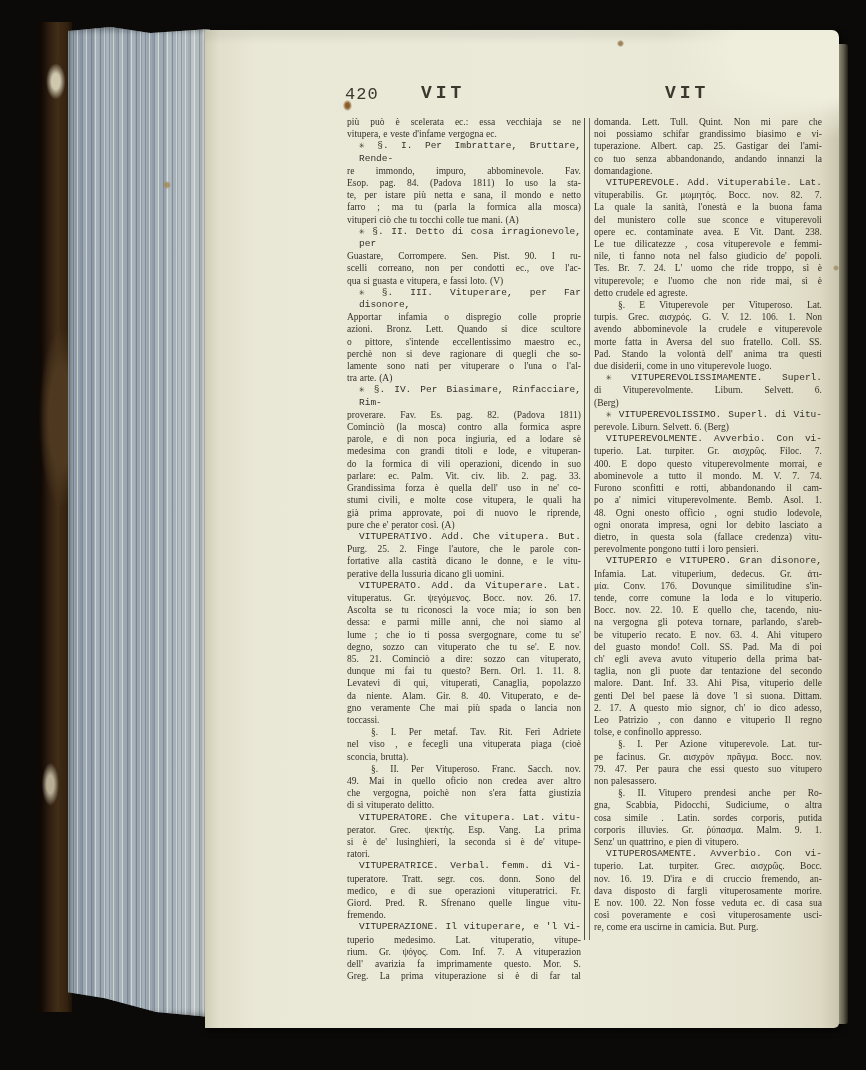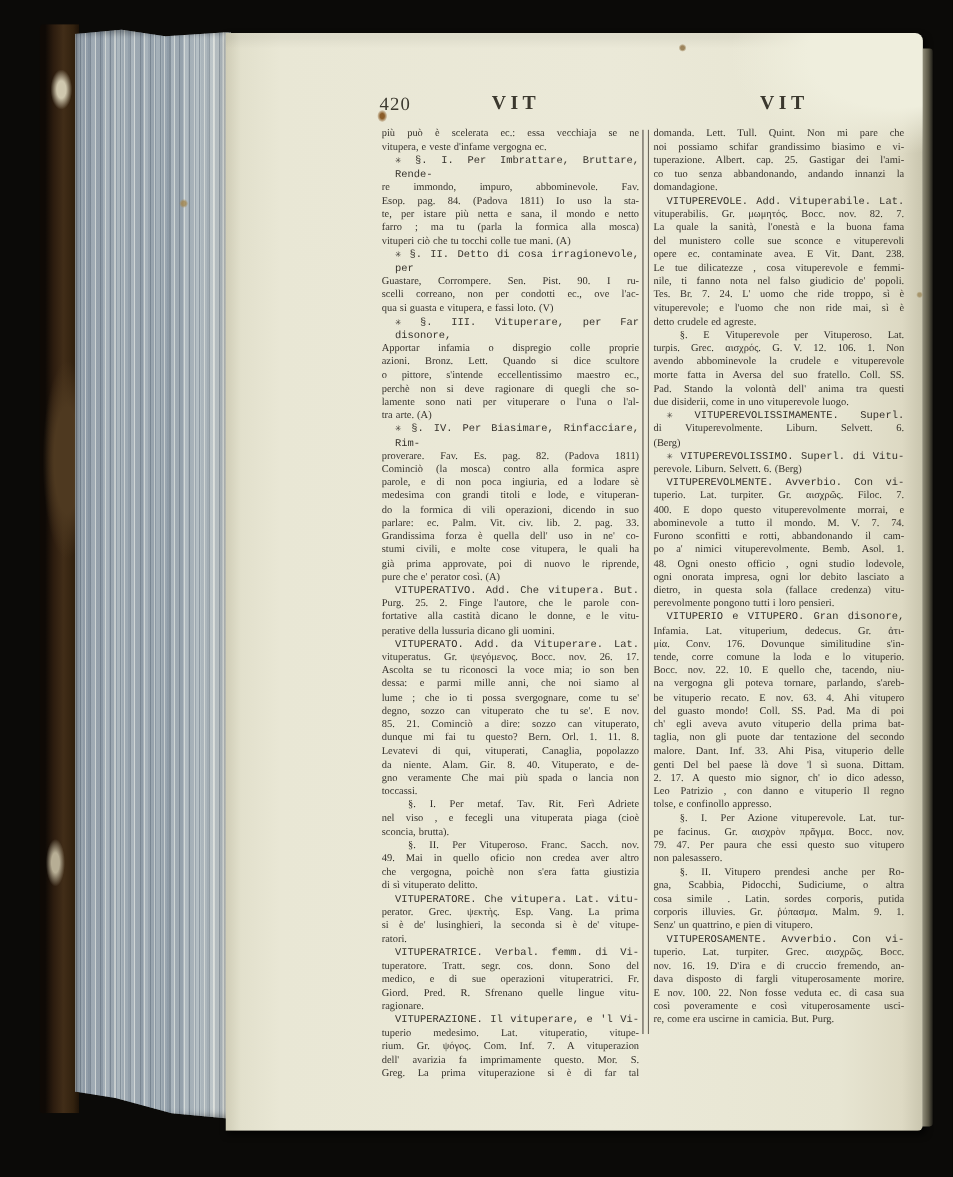--- a/index.html
+++ b/index.html
@@ -29,23 +29,23 @@
       radial-gradient(ellipse 200px 120px at 96% 2%, #efeedd 0 40%, rgba(239,238,221,0) 75%),
       linear-gradient(180deg, rgba(0,0,0,.05) 0 4px, rgba(0,0,0,0) 14px),
       linear-gradient(90deg,#cfccb6 0,#e2e0cc 14px,#e9e7d5 50px,#ebe9d8 55%,#e7e5d2 88%,#ddd9c3 97%,#c9c5ae 100%);
     box-shadow:2px 3px 6px rgba(0,0,0,.6);}
 
   
   .edge-strip{position:absolute;left:839px;top:44px;width:9px;height:980px;border-radius:0 3px 3px 0;
     background:linear-gradient(90deg,#a5a18a,#6b6753 55%,#23211a 100%);
     opacity:.85;}
 
-  .folio{position:absolute;color:#3b382e;}
+  .folio{position:absolute;color:#3b382e;font-family:Liberation Mono, monospace;}
   .page-number{left:140px;top:55px;font-size:17px;letter-spacing:1px;}
-  .head{font-size:18px;font-weight:bold;letter-spacing:4px;text-align:center;}
+  .head{font-size:18px;font-weight:bold;letter-spacing:4px;text-align:left;}
   .head.left{left:216px;top:53px;width:96px;}
   .head.right{left:460px;top:53px;width:96px;}
 
   .col{position:absolute;top:86px;overflow:hidden;}
   .col-left{left:142px;width:234px;}
   .col-right{left:389px;width:228px;}
   .rule{position:absolute;top:88px;height:822px;width:1px;background:#514d44;}
   .rule.r1{left:379px;}
   .rule.r2{left:384px;background:#6e6a5e;}
 
@@ -131,21 +131,21 @@
         <div class="line">che vergogna, poichè non s'era fatta giustizia</div>
         <div class="line para-end">di sì vituperato delitto.</div>
         <div class="line ind1">VITUPERATORE. Che vitupera. Lat. vitu-</div>
         <div class="line">perator. Grec. ψεκτὴς. Esp. Vang. La prima</div>
         <div class="line">si è de' lusinghieri, la seconda si è de' vitupe-</div>
         <div class="line para-end">ratori.</div>
         <div class="line ind1">VITUPERATRICE. Verbal. femm. di Vi-</div>
         <div class="line">tuperatore. Tratt. segr. cos. donn. Sono del</div>
         <div class="line">medico, e di sue operazioni vituperatrici. Fr.</div>
         <div class="line">Giord. Pred. R. Sfrenano quelle lingue vitu-</div>
-        <div class="line para-end">ragionare.</div>
+        <div class="line para-end">fremendo.</div>
         <div class="line ind1">VITUPERAZIONE. Il vituperare, e 'l Vi-</div>
         <div class="line">tuperio medesimo. Lat. vituperatio, vitupe-</div>
         <div class="line">rium. Gr. ψόγος. Com. Inf. 7. A vituperazion</div>
         <div class="line">dell' avarizia fa imprimamente questo. Mor. S.</div>
         <div class="line">Greg. La prima vituperazione si è di far tal</div>
       </div>
     <div class="rule r1"></div>
     <div class="rule r2"></div>
     <div class="col col-right" id="col-right">
         <div class="line">domanda. Lett. Tull. Quint. Non mi pare che</div>

